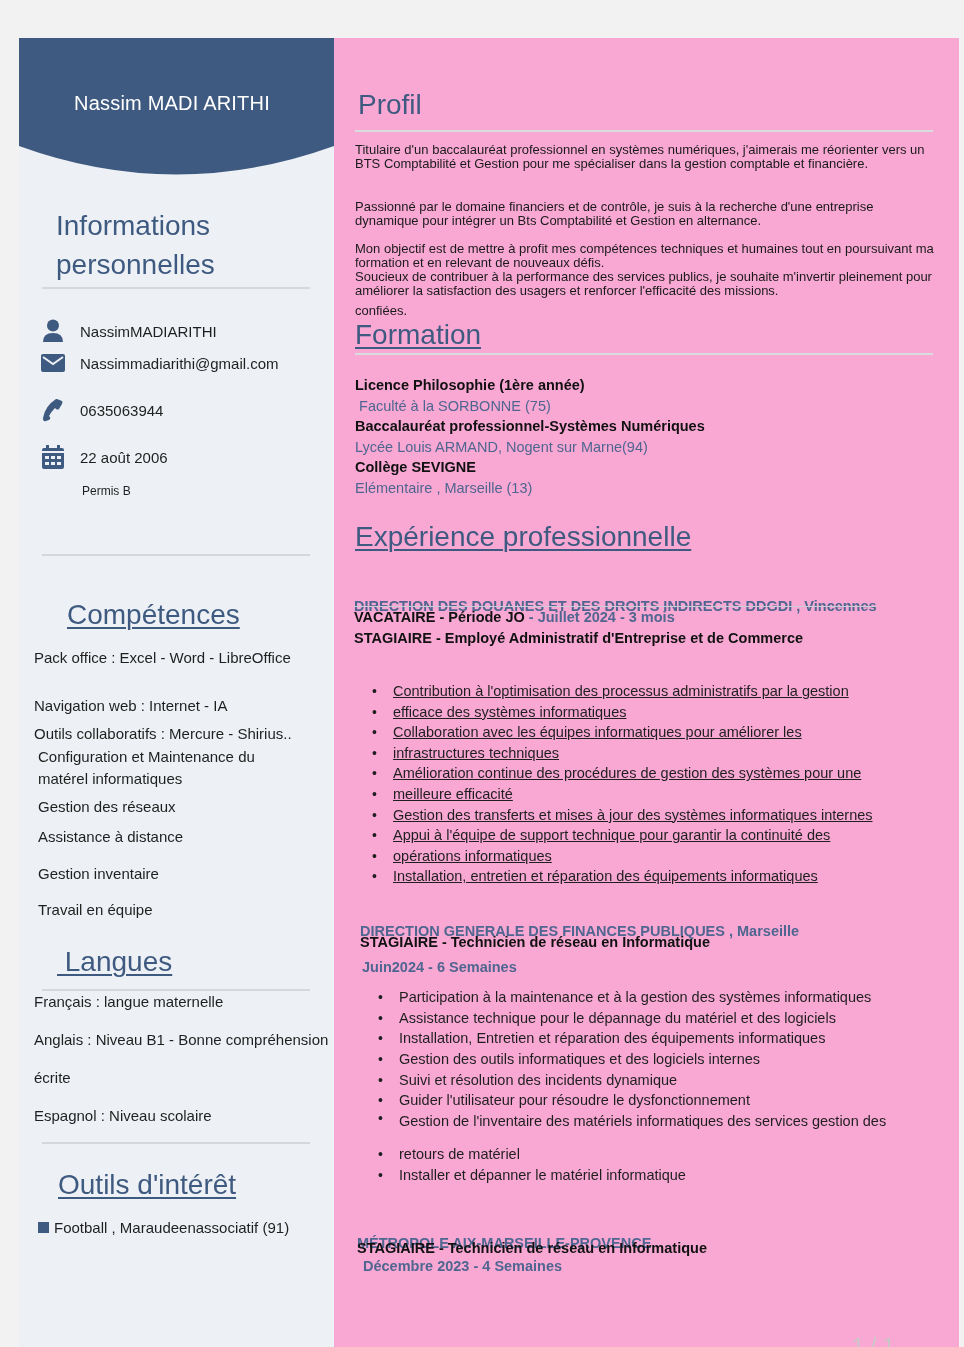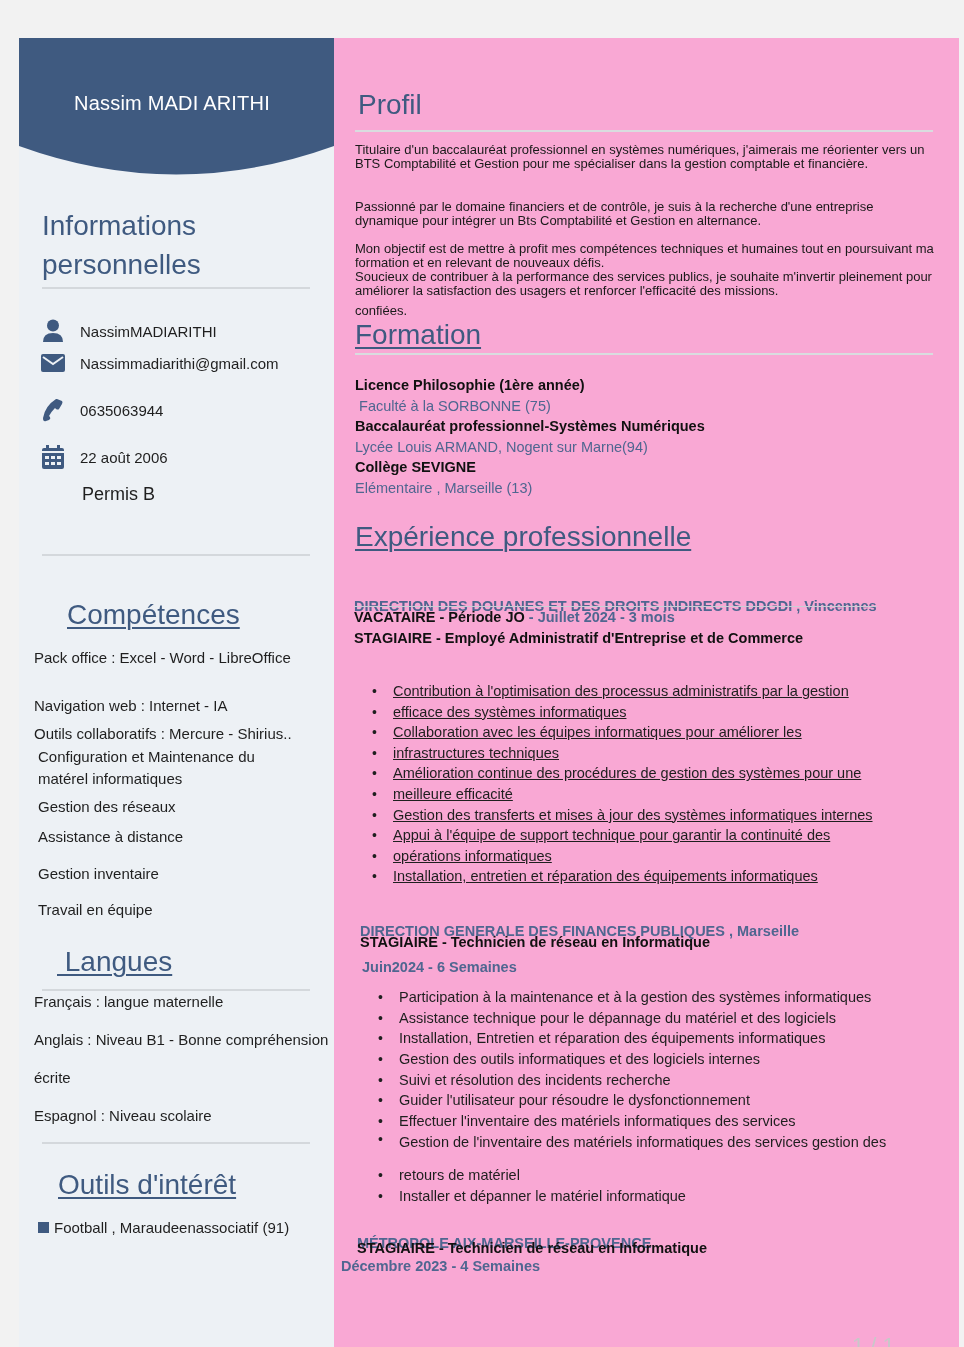--- a/index.html
+++ b/index.html
@@ -14,21 +14,21 @@
   .header-band svg { position: absolute; left: 0; top: 0; }
   .name { position: absolute; left: 0; top: 54px; width: 306px; text-align: center; color: #ffffff; font-size: 20px; letter-spacing: 0.2px; }
 
   .side-h2 { position: absolute; color: #3f5a80; font-size: 28px; line-height: 39px; font-weight: normal; }
   .side-h2.u { text-decoration: underline; text-decoration-thickness: 2px; text-underline-offset: 3px; }
   .side-rule { position: absolute; left: 23px; width: 268px; height: 2px; background: #d4d8dc; }
 
   .info-row { position: absolute; left: 21px; display: flex; align-items: center; }
   .info-row .ico { width: 26px; height: 26px; display: inline-flex; align-items: center; justify-content: center; margin-right: 14px; }
   .info-row .txt { font-size: 15px; color: #1f1f1f; }
-  .permis { position: absolute; left: 63px; top: 446px; font-size: 18px; color: #1f1f1f; }
+  .permis { position: absolute; left: 63px; top: 446px; font-size: 12px; color: #1f1f1f; }
 
   .side-text { position: absolute; left: 15px; font-size: 15px; color: #1f1f1f; line-height: 18px; white-space: nowrap; }
   .side-text.ind { left: 19px; }
   .interest { position: absolute; left: 19px; top: 1181px; font-size: 15px; color: #1f1f1f; display: flex; align-items: center; }
   .interest .sq { width: 11px; height: 11px; background: #3f5a80; margin-right: 5px; display: inline-block; }
 
   
   .main-h1 { position: absolute; color: #3f5a80; font-weight: normal; white-space: nowrap; }
   .main-rule { position: absolute; left: 336px; width: 578px; height: 2px; background: #d9dcdf; }
   .para { position: absolute; left: 336px; width: 580px; font-size: 13px; line-height: 14px; color: #1a1a1a; }
@@ -56,21 +56,21 @@
 <div class="page">
 
   <div class="sidebar">
     <div class="header-band">
       <svg width="315" height="140" viewBox="0 0 315 140">
         <path d="M0 0 H315 V108 Q157 165 0 108 Z" fill="#3f5a80"></path>
       </svg>
       <div class="name">Nassim MADI ARITHI</div>
     </div>
 
-    <div class="side-h2" style="left:23px; top:168px;">
+    <div class="side-h2" style="left:37px; top:168px;">
       <div>Informations</div>
       <div>personnelles</div>
     </div>
     <div class="side-rule" style="top:249px;"></div>
 
     <div class="info-row" style="top:280px;">
       <span class="ico">
         <svg width="22" height="24" viewBox="0 0 22 24">
             <circle cx="11" cy="6.5" r="6" fill="#3f5a80"></circle>
             <path d="M1 23 Q1 14 11 14 Q21 14 21 23 Z" fill="#3f5a80"></path>
@@ -181,26 +181,25 @@
     </ul>
 
   <div class="org" style="left:341px; top:873px;">DIRECTION GENERALE DES FINANCES PUBLIQUES , Marseille</div>
   <div class="role" style="left:341px; top:896px;">STAGIAIRE - Technicien de réseau en Informatique</div>
   <div class="dates-blue" style="left:343px; top:921px;">Juin2024 - 6 Semaines</div>
   <ul class="bullets b2" id="tasks-1" style="left:380px; top:949px;">
       <li>Participation à la maintenance et à la gestion des systèmes informatiques</li>
       <li>Assistance technique pour le dépannage du matériel et des logiciels</li>
       <li>Installation, Entretien et réparation des équipements informatiques</li>
       <li>Gestion des outils informatiques et des logiciels internes</li>
-      <li>Suivi et résolution des incidents recherche</li>
+      <li>Suivi et résolution des incidents dynamique</li>
       <li>Guider l'utilisateur pour résoudre le dysfonctionnement</li>
-      <li>Effectuer l'inventaire des matériels informatiques des services</li>
       <li class="two">Gestion de l'inventaire des matériels informatiques des services gestion des</li>
       <li>retours de matériel</li>
       <li>Installer et dépanner le matériel informatique</li>
     </ul>
 
   <div class="org" style="left:338px; top:1185px;">MÉTROPOLE AIX-MARSEILLE-PROVENCE</div>
   <div class="role" style="left:338px; top:1202px;">STAGIAIRE - Technicien de réseau en Informatique</div>
-  <div class="dates-blue" style="left:322px; top:1220px;">Décembre 2023 - 4 Semaines</div>
+  <div class="dates-blue" style="left:344px; top:1220px;">Décembre 2023 - 4 Semaines</div>
 </div>
 
 <div class="pagenum">1 / 1</div>
 
 </body></html>

